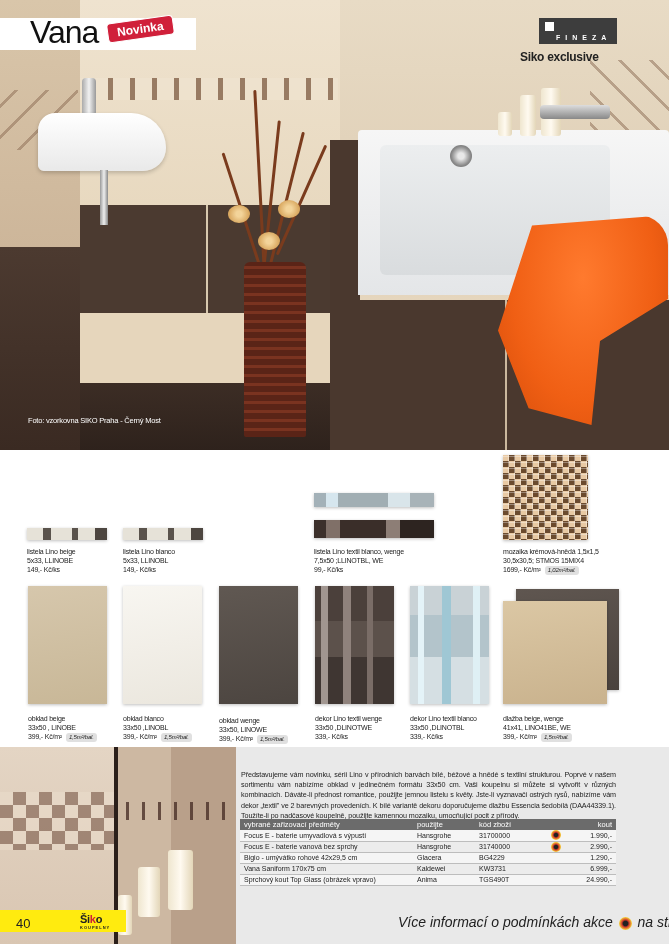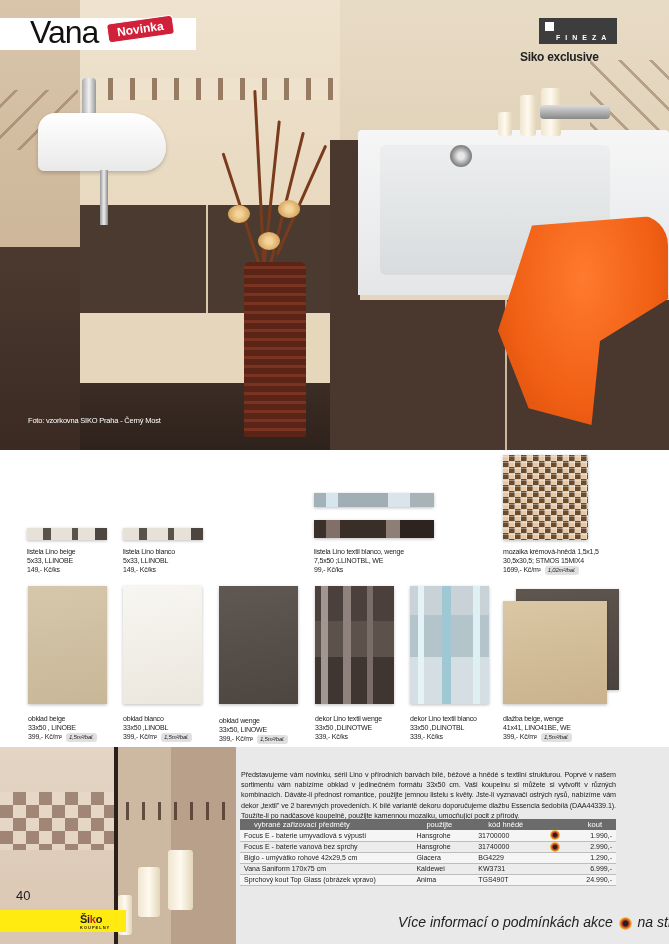--- a/index.html
+++ b/index.html
@@ -94,31 +94,31 @@
   .bp-right { position: absolute; left: 118px; top: 0; width: 118px; height: 197px; background: linear-gradient(90deg,#cdb8a2 0 45%, #b9a08a 45% 100%); }
   .bp-mosaic { position: absolute; left: 0; top: 45px; width: 114px; height: 58px;
       background: repeating-conic-gradient(#6d4a3a 0 25%, #eadccb 0 50%) 0 0/26px 26px; opacity: .55; }
   .bp-dots { position: absolute; left: 118px; top: 55px; width: 118px; height: 18px;
       background: repeating-linear-gradient(90deg, transparent 0 8px, #4a3028 8px 11px, transparent 11px 16px); opacity: .8; }
 
   .text-panel { position: absolute; left: 236px; top: 747px; width: 433px; height: 197px; background: #e9e9e9; }
   .intro { position: absolute; left: 5px; top: 23px; width: 375px; font-size: 7.2px; line-height: 10.2px; color: #222; text-align: justify; letter-spacing: -0.1px; }
 
   table.items { position: absolute; left: 4px; top: 72px; width: 376px; border-collapse: collapse; font-size: 7px; color: #222; }
-  table.items th { background: #6b6b6b; color: #fff; font-weight: normal; text-align: left; height: 11px; padding: 0 14px; font-size: 7.5px; }
+  table.items th { background: #6b6b6b; color: #fff; font-weight: normal; text-align: left; height: 11px; padding: 0 4px; font-size: 7.5px; }
   table.items th.right, table.items td.right { text-align: right; }
   table.items td { height: 11px; padding: 0 4px; border-bottom: 1px solid #bdbdbd; background: #f5f5f5; white-space: nowrap; }
   table.items tr:nth-child(even) td { background: #ececec; }
   .promo-dot { display: inline-block; width: 10px; height: 10px; border-radius: 50%; background: radial-gradient(circle,#222 25%,#d13b2a 40%,#f7d43a 70%); vertical-align: middle; }
 
   .footer-note { position: absolute; left: 162px; top: 167px; font-size: 14px; color: #222; white-space: nowrap; font-style: italic; }
   .footer-note .promo-dot { width: 13px; height: 13px; margin: 0 2px; }
 
   .yellow-bar { position: absolute; left: 0; top: 910px; width: 126px; height: 22px; background: #ffeb0f; }
-  .page-num { position: absolute; left: 16px; top: 888px; font-size: 13px; color: #222; }
+  .page-num { position: absolute; left: 16px; top: 916px; font-size: 13px; color: #222; }
   .logo-siko { position: absolute; left: 80px; top: 913px; font-size: 11px; font-weight: bold; color: #222; letter-spacing: -0.3px; }
   .logo-siko .o { color: #d0203a; }
   .logo-sub { position: absolute; left: 80px; top: 925px; font-size: 4px; font-weight: bold; letter-spacing: 1px; color: #222; }
 </style>
 </head>
 <body>
 
 <div class="hero">
   <div class="wall-back"></div>
   <div class="mosaic-strip"></div>
@@ -245,21 +245,21 @@
 </div>
 
 <div class="text-panel">
   <p class="intro">Představujeme vám novinku, sérii Lino v přírodních barvách bílé, béžové a hnědé s textilní strukturou. Poprvé v našem sortimentu vám nabízíme obklad v jedinečném formátu 33x50 cm. Vaši koupelnu si můžete si vytvořit v různých kombinacích. Dáváte-li přednost romantice, použijte jemnou listelu s květy. Jste-li vyznavači ostrých rysů, nabízíme vám dekor „textil" ve 2 barevných provedeních. K bílé variantě dekoru doporučujeme dlažbu Essencia šedobílá (DAA44339.1). Toužíte-li po nadčasové koupelně, použijte kamennou mozaiku, umocňující pocit z přírody.</p>
 
   <table class="items">
     <thead>
       <tr>
         <th style="width:173px">vybrané zařizovací předměty</th>
         <th style="width:62px">použijte</th>
-        <th style="width:72px">kód hnědé</th>
+        <th style="width:72px">kód zboží</th>
         <th style="width:20px"></th>
         <th class="right">kout</th>
       </tr>
     </thead>
     <tbody>
       <tr>
         <td>Focus E - baterie umyvadlová s výpustí</td>
         <td>Hansgrohe</td>
         <td>31700000</td>
         <td><span class="promo-dot"></span></td>

